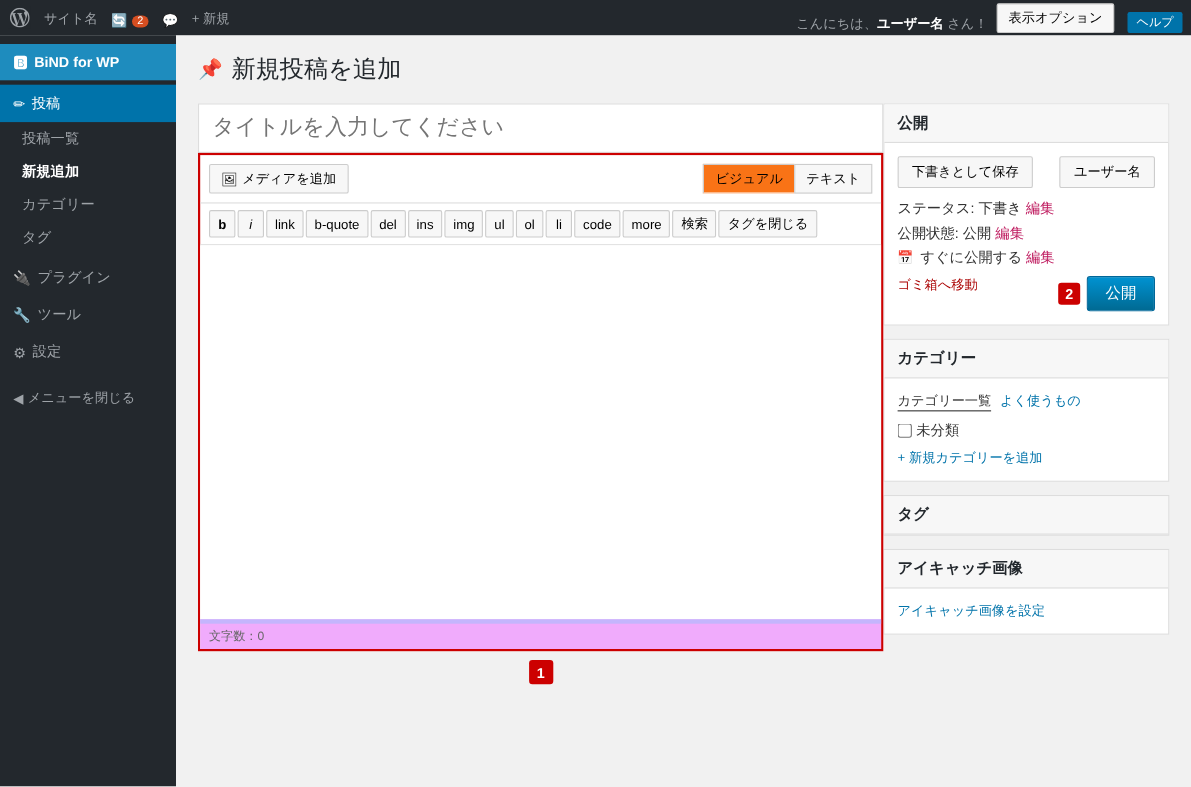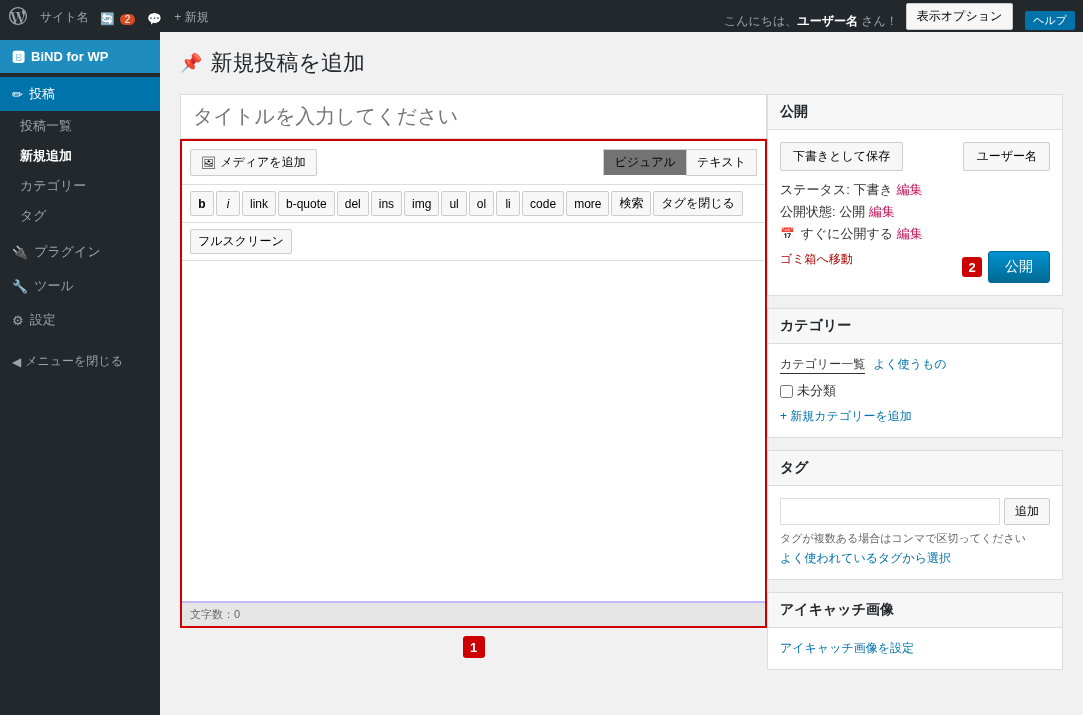--- a/index.html
+++ b/index.html
@@ -105,21 +105,21 @@
     }
 
     
     .page-title { display: flex; align-items: center; gap: 8px; margin-bottom: 16px; }
     .page-title h1 { font-size: 22px; font-weight: normal; color: #23282d; }
     .pushpin { color: #666; font-size: 18px; }
 
     
     .content-grid { display: flex; gap: 0; }
     .editor-area { flex: 1; }
-    .sidebar-widgets { width: 296px; flex-shrink: 0; }
+    .sidebar-widgets { width: 260px; flex-shrink: 0; }
 
     
     .title-input {
       width: 100%;
       border: 1px solid #ddd;
       padding: 10px 12px;
       font-size: 20px;
       color: #aaa;
       margin-bottom: 0;
       border-radius: 0;
@@ -152,21 +152,21 @@
       gap: 4px;
     }
     .visual-text-tabs { display: flex; }
     .tab-btn {
       background: #f7f7f7;
       border: 1px solid #ccc;
       padding: 4px 10px;
       font-size: 12px;
       cursor: pointer;
     }
-    .tab-btn.active { background: #737373; border-bottom-color: #fff; }
+    .tab-btn.active { background: #f97316; border-bottom-color: #fff; }
     .tab-btn:first-child { border-right: none; }
 
     .editor-buttons {
       padding: 6px 8px;
       border-bottom: 1px solid #ddd;
       display: flex;
       flex-wrap: wrap;
       gap: 2px;
     }
     .editor-btn {
@@ -179,25 +179,25 @@
       min-width: 24px;
       text-align: center;
     }
 
     .editor-content {
       min-height: 340px;
       padding: 8px;
       background: #fff;
     }
     .editor-footer {
-      border-top: 2px solid #c4b5fd;
+      border-top: 4px solid #c4b5fd;
       padding: 4px 8px;
       font-size: 11px;
       color: #666;
-      background: #e5e5e5;
+      background: #f0abfc;
     }
 
     
     .step-indicator {
       display: flex;
       justify-content: center;
       margin-top: 8px;
     }
     .step-badge {
       background: #c00;
@@ -404,23 +404,20 @@
             <button class="editor-btn">ins</button>
             <button class="editor-btn">img</button>
             <button class="editor-btn">ul</button>
             <button class="editor-btn">ol</button>
             <button class="editor-btn">li</button>
             <button class="editor-btn">code</button>
             <button class="editor-btn">more</button>
             <button class="editor-btn">検索</button>
             <button class="editor-btn">タグを閉じる</button>
           </div>
-          <div class="editor-buttons">
-            <button class="editor-btn">フルスクリーン</button>
-          </div>
 
           <div class="editor-content" contenteditable="true" style=""></div>
 
           <div class="editor-footer">
             <span>文字数：</span><span>0</span>
           </div>
         </div>
 
         
         <div class="step-indicator">
@@ -474,28 +471,20 @@
               <label>未分類</label>
             </div>
             <div style="margin-top:8px;">
               <a class="add-cat-link">+ 新規カテゴリーを追加</a>
             </div>
           </div>
         </div>
 
         <div class="widget-box">
           <div class="widget-title">タグ</div>
-          <div class="widget-body">
-            <div class="tag-input-row">
-              <input type="text" class="tag-input" style="">
-              <button class="add-tag-btn">追加</button>
-            </div>
-            <div class="tag-hint">タグが複数ある場合はコンマで区切ってください</div>
-            <a class="tag-select-link">よく使われているタグから選択</a>
-          </div>
         </div>
 
         <div class="widget-box">
           <div class="widget-title">アイキャッチ画像</div>
           <div class="widget-body">
             <a class="eyecatch-link">アイキャッチ画像を設定</a>
           </div>
         </div>
 
       </div>

